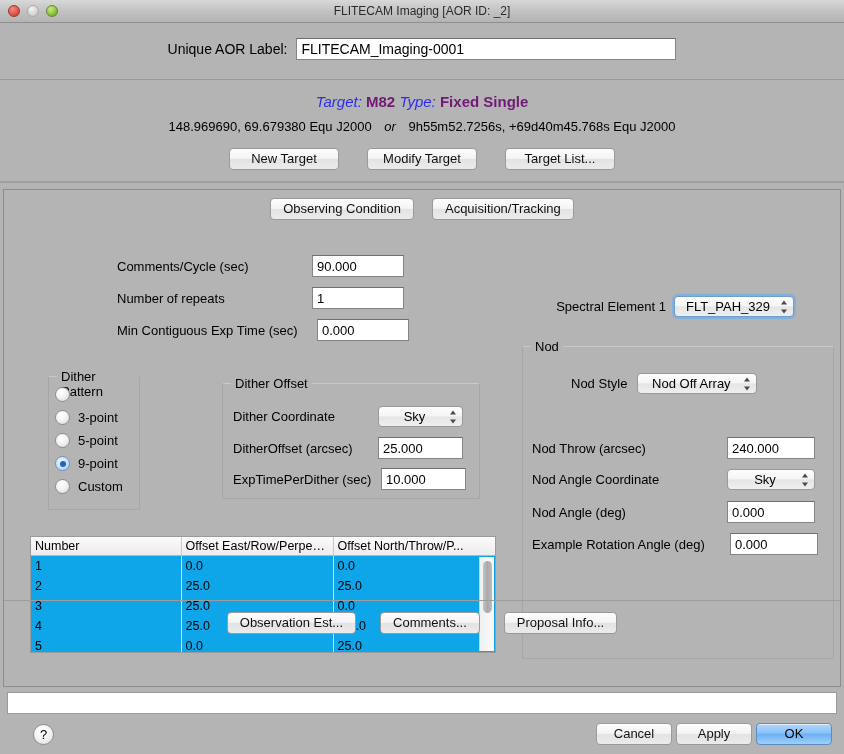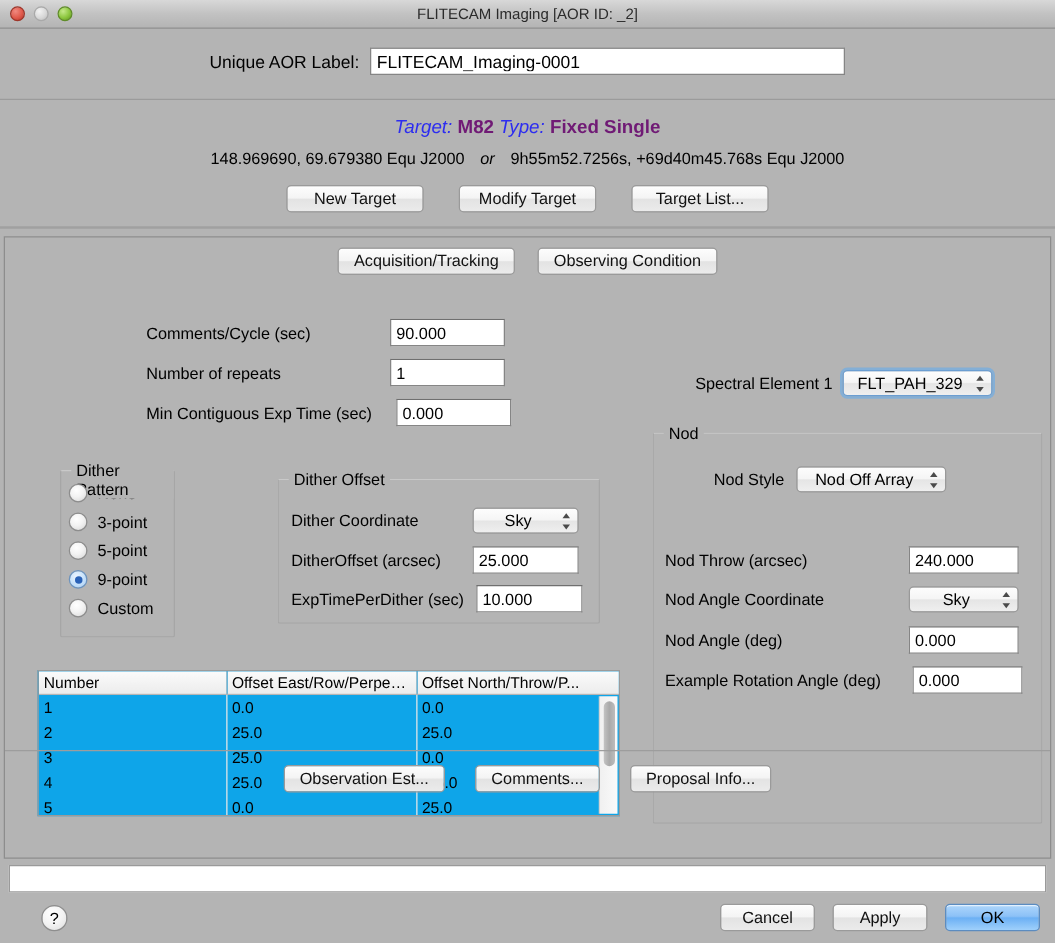--- a/index.html
+++ b/index.html
@@ -351,21 +351,21 @@
     background: radial-gradient(circle at 40% 30%, #ffffff 0%, #f3f3f3 50%, #dcdcdc 100%);
     border: 1px solid #8e8e8e;
     font-size: 13px;
     display: flex; align-items: center; justify-content: center;
     box-sizing: border-box;
     margin-left: 21px;
   }
   .footer-right {
     margin-left: auto;
     display: flex;
-    gap: 14px;
+    gap: 4px;
     align-items: center;
   }
   .footer .btn { min-width: 76px; text-align: center; justify-content: center; display: inline-flex; align-items:center; }
 </style>
 </head>
 <body>
 
 <div class="window">
 
   <div class="titlebar">
@@ -399,22 +399,22 @@
     <div class="target-btns">
       <button class="btn wide">New Target</button>
       <button class="btn wide">Modify Target</button>
       <button class="btn wide">Target List...</button>
     </div>
   </div>
 
   <div class="panel">
 
     <div class="tabs-row">
+      <button class="btn">Observing Condition</button>
       <button class="btn">Acquisition/Tracking</button>
-      <button class="btn">Observing Condition</button>
     </div>
 
     <div class="content">
 
       <div class="field-row" style="left:113px; top:35px;">
         <span class="fl" style="width:195px;">Comments/Cycle (sec)</span>
         <input class="txt" style="width: 92px;" type="text" value="90.000">
       </div>
 
       <div class="field-row" style="left:113px; top:67px;">

